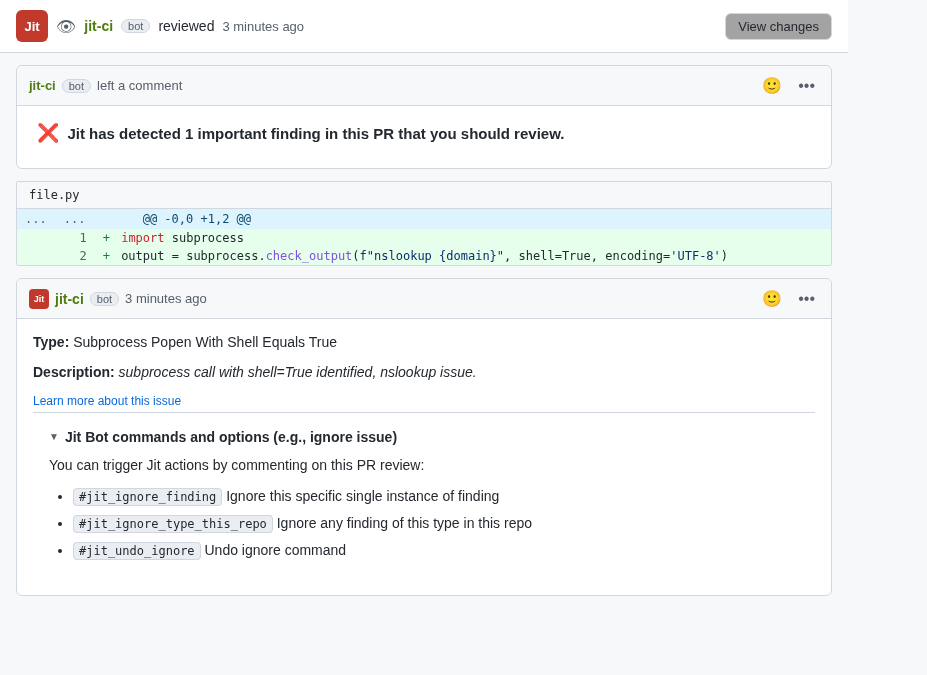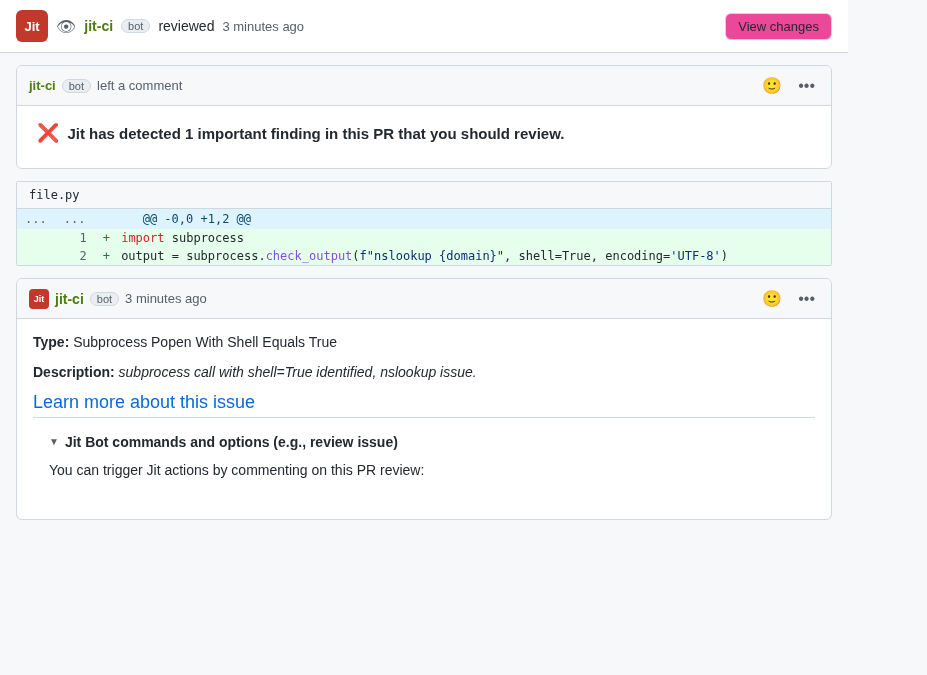--- a/index.html
+++ b/index.html
@@ -63,21 +63,21 @@
       border: 1px solid #d0d7de;
       border-radius: 20px;
       padding: 0 6px;
       font-size: 11px;
       color: #57606a;
       font-weight: 400;
     }
 
     .view-changes-btn {
       border: 1px solid #d0d7de;
-      background: #ec4899;
+      background: #a3a3a3;
       color: #24292f;
       padding: 5px 12px;
       border-radius: 6px;
       font-size: 13px;
       cursor: pointer;
       font-weight: 500;
     }
 
     
     .comment-container {
@@ -281,21 +281,21 @@
       font-weight: 600;
     }
 
     .comment-field em {
       font-style: italic;
     }
 
     .learn-more-link {
       color: #0969da;
       text-decoration: none;
-      font-size: 18px;
+      font-size: 12px;
     }
 
     
     .comment-divider {
       height: 1px;
       background: #d0d7de;
       margin: 4px 0;
     }
 
     
@@ -429,21 +429,26 @@
       <div class="comment-field"><strong>Type:</strong> Subprocess Popen With Shell Equals True</div>
       <div class="comment-field"><strong>Description:</strong> <em>subprocess call with shell=True identified, nslookup issue.</em></div>
       <a class="learn-more-link" href="#">Learn more about this issue</a>
 
       <div class="comment-divider"></div>
 
       
       <div class="bot-commands">
         <div class="bot-commands-title">
           <span class="triangle-icon">▼</span>
-          <span>Jit Bot commands and options (e.g., review issue)</span>
+          <span>Jit Bot commands and options (e.g., ignore issue)</span>
         </div>
         <p class="bot-commands-desc">You can trigger Jit actions by commenting on this PR review:</p>
+        <ul class="commands-list">
+          <li class="commands-list-item"><code class="cmd-code">#jit_ignore_finding</code> Ignore this specific single instance of finding</li>
+          <li class="commands-list-item"><code class="cmd-code">#jit_ignore_type_this_repo</code> Ignore any finding of this type in this repo</li>
+          <li class="commands-list-item"><code class="cmd-code">#jit_undo_ignore</code> Undo ignore command</li>
+        </ul>
       </div>
 
     </div>
   </div>
 
 </div>
 
 </body></html>

